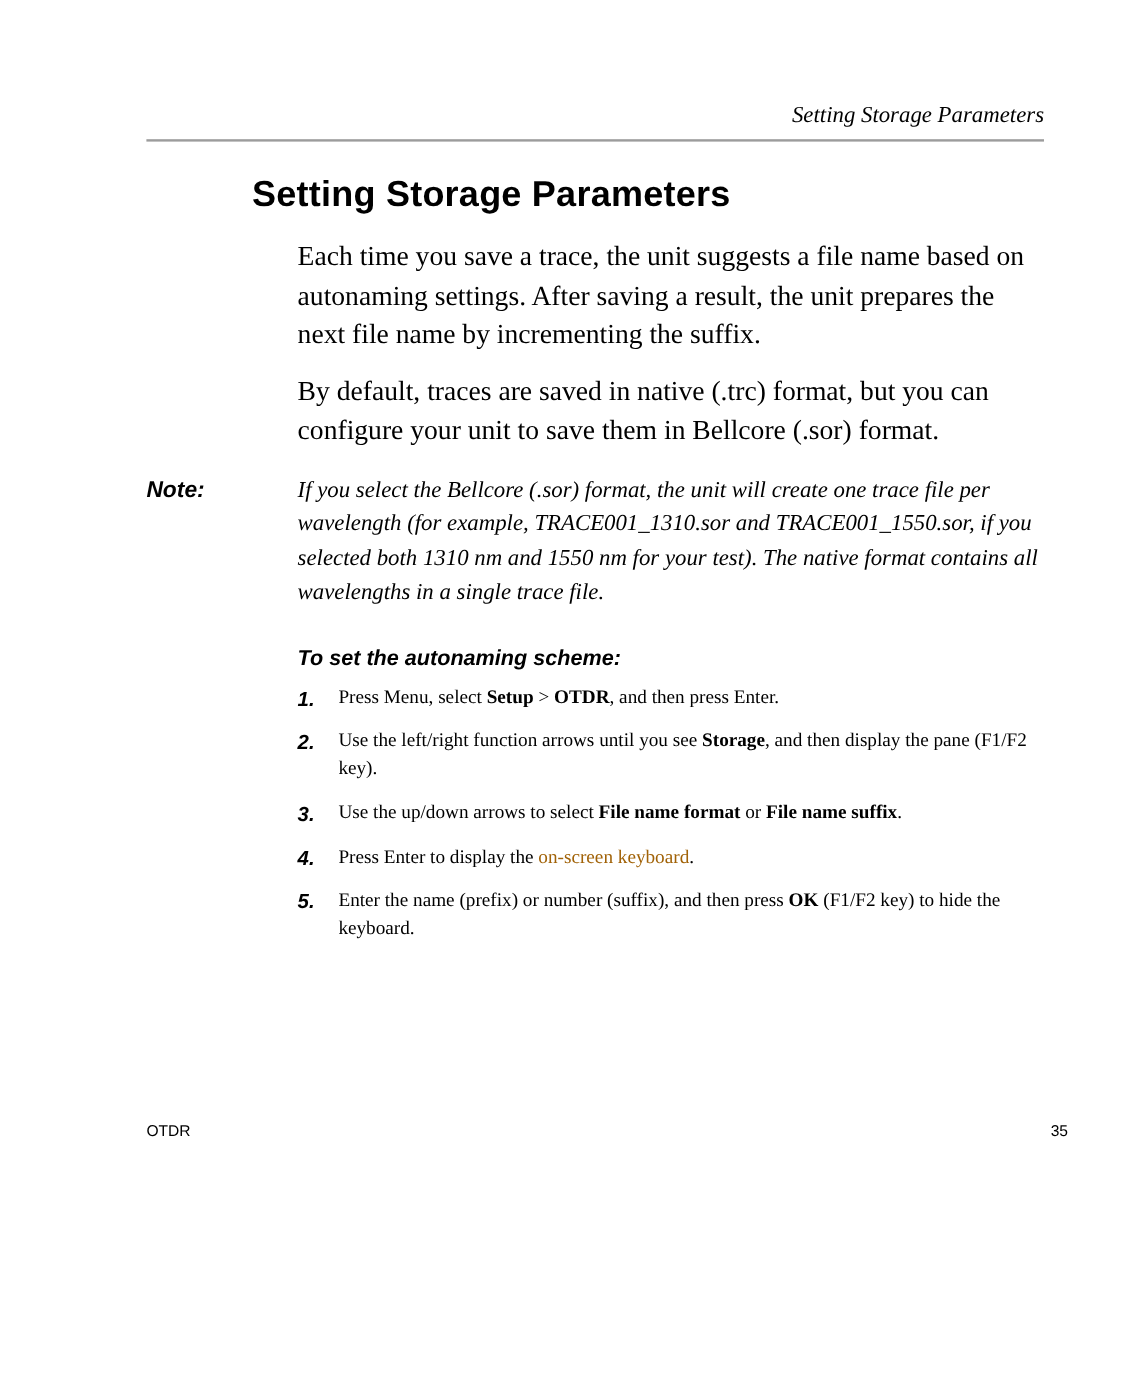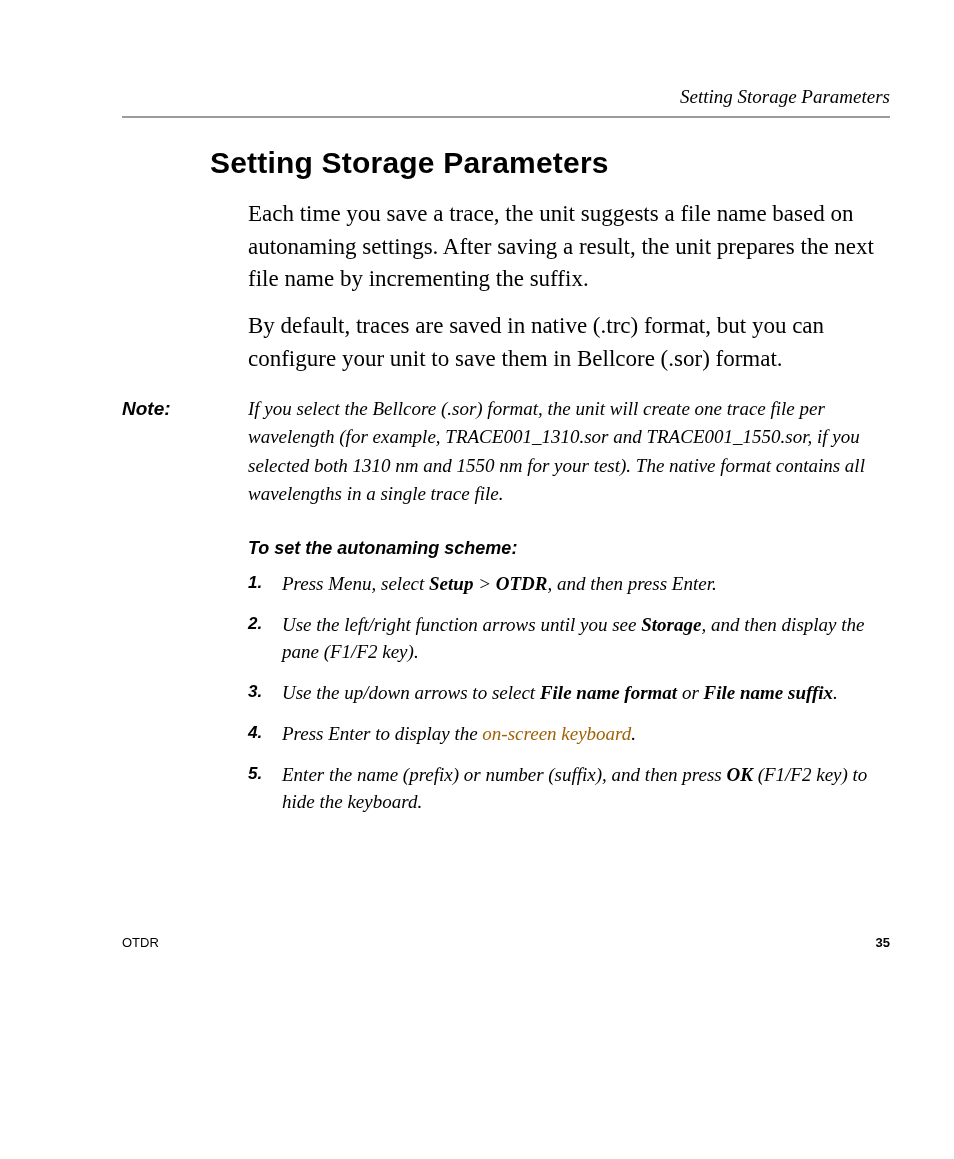--- a/index.html
+++ b/index.html
@@ -10,21 +10,21 @@
     height: 1159px;
     background: #fff;
     font-family: Georgia, "Times New Roman", serif;
     color: #000;
   }
   .page {
     position: relative;
     width: 954px;
     height: 1016px;
     box-sizing: border-box;
-    padding: 86px 64px 0 122px;
+    padding: 86px 84px 0 122px;
   }
   .running-head {
     text-align: right;
     font-style: italic;
     font-size: 19px;
     margin: 0 0 8px 0;
     color: #000;
   }
   .rule {
     border: none;
@@ -72,24 +72,23 @@
     font-weight: 700;
     font-style: italic;
     font-size: 18px;
     margin-bottom: 12px;
     margin-top: 30px;
   }
   ol.steps {
     margin: 0 0 0 126px;
     padding: 0;
     list-style: none;
-    font-size: 19px;
+    font-size: 16px;
     line-height: 1.42;
     counter-reset: step;
-    font-style: italic;
   }
   ol.steps > li {
     counter-increment: step;
     position: relative;
     padding-left: 34px;
     margin-bottom: 14px;
   }
   ol.steps > li::before {
     content: counter(step) ".";
     position: absolute;
@@ -105,21 +104,21 @@
   .footer {
     position: absolute;
     left: 122px;
     right: 64px;
     bottom: 66px;
     display: flex;
     justify-content: space-between;
     font-family: Verdana, Geneva, Tahoma, sans-serif;
     font-size: 13px;
   }
-  .footer .pn { font-weight: 700; text-align: center; }
+  .footer .pn { font-weight: 400; text-align: center; }
 </style>
 </head>
 <body>
 
 <div class="page">
 
   <div class="running-head">Setting Storage Parameters</div>
   <hr class="rule">
 
   <h1 class="title">Setting Storage Parameters</h1>

